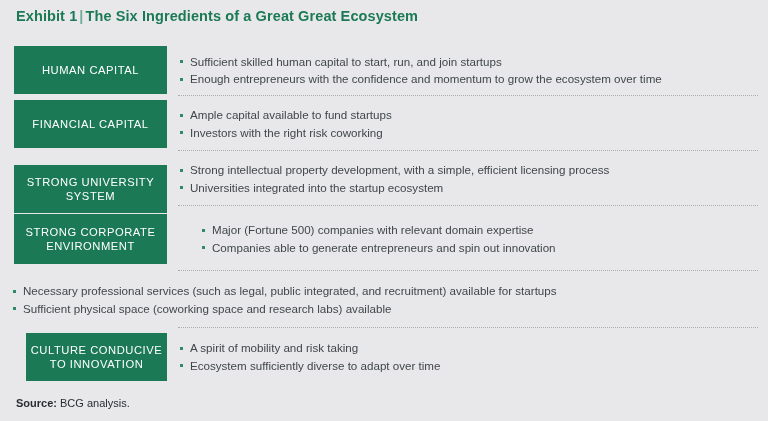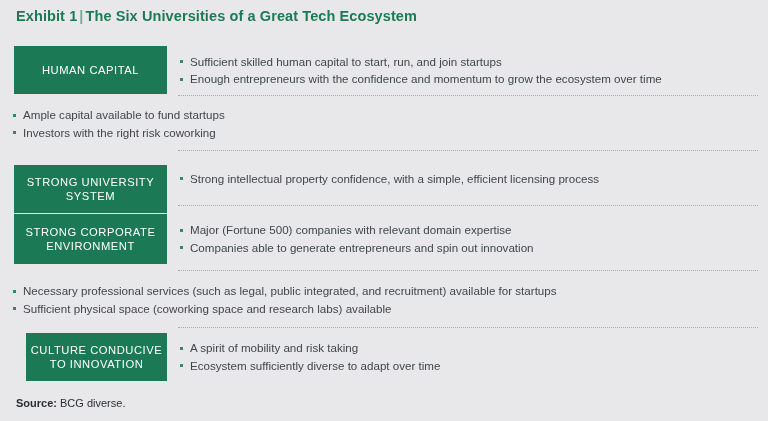--- a/index.html
+++ b/index.html
@@ -111,66 +111,70 @@
     color: #2a2d30;
   }
   .source b {
     font-weight: bold;
     margin-top: 36px;
   }
   
   .r0 { height: 52px; }
   .r1 { height: 55px; }
   .r2 { height: 55px; }
-  .r3 { height: 65px; }
+  .r3 { height: 65px; gap: 22px; }
   .r4 { height: 57px; }
   .r5 { height: 57px; }
   .r0 .label-box { height: 40px; }
   .r1 .label-box { height: 40px; }
   .r2 .label-box { height: 42px; margin-top: 21px; }
   .r3 .label-box { height: 50px; }
   .r4 .label-box { height: 42px; }
   .r5 .label-box { height: 44px; margin-left: 12px; }
 </style>
 </head>
 <body>
 
 <div id="exhibit">
 
   <div class="title">
-    <span>Exhibit 1</span><span class="sep">|</span><span>The Six Universities of a Great Tech Ecosystem</span>
+    <span>Exhibit 1</span><span class="sep">|</span><span>The Six Ingredients of a Great Great Ecosystem</span>
   </div>
 
   <div class="rows">
 
     <div class="row r0">
       <div class="label-cell">
         <div class="label-box">HUMAN CAPITAL</div>
       </div>
       <div class="bullets-cell">
         <div class="bullet-line">Sufficient skilled human capital to start, run, and join startups</div>
         <div class="bullet-line">Enough entrepreneurs with the confidence and momentum to grow the ecosystem over time</div>
       </div>
       <div class="divider" style="bottom:0;"></div>
     </div>
 
     <div class="row r1">
+      <div class="label-cell">
+        <div class="label-box">FINANCIAL CAPITAL</div>
+      </div>
       <div class="bullets-cell">
         <div class="bullet-line">Ample capital available to fund startups</div>
         <div class="bullet-line">Investors with the right risk coworking</div>
       </div>
       <div class="divider" style="bottom:0;"></div>
     </div>
 
     <div class="row r2">
       <div class="label-cell">
         <div class="label-box">STRONG UNIVERSITY SYSTEM</div>
       </div>
       <div class="bullets-cell">
-        <div class="bullet-line">Strong intellectual property confidence, with a simple, efficient licensing process</div>
+        <div class="bullet-line">Strong intellectual property development, with a simple, efficient licensing process</div>
+        <div class="bullet-line">Universities integrated into the startup ecosystem</div>
       </div>
       <div class="divider" style="bottom:0;"></div>
     </div>
 
     <div class="row r3">
       <div class="label-cell">
         <div class="label-box">STRONG CORPORATE ENVIRONMENT</div>
       </div>
       <div class="bullets-cell">
         <div class="bullet-line">Major (Fortune 500) companies with relevant domain expertise</div>
@@ -194,16 +198,16 @@
       <div class="bullets-cell">
         <div class="bullet-line">A spirit of mobility and risk taking</div>
         <div class="bullet-line">Ecosystem sufficiently diverse to adapt over time</div>
       </div>
     </div>
 
   </div>
 
   <div class="source">
     <b>Source:</b>
-    <span>BCG diverse.</span>
+    <span>BCG analysis.</span>
   </div>
 
 </div>
 
 </body></html>

